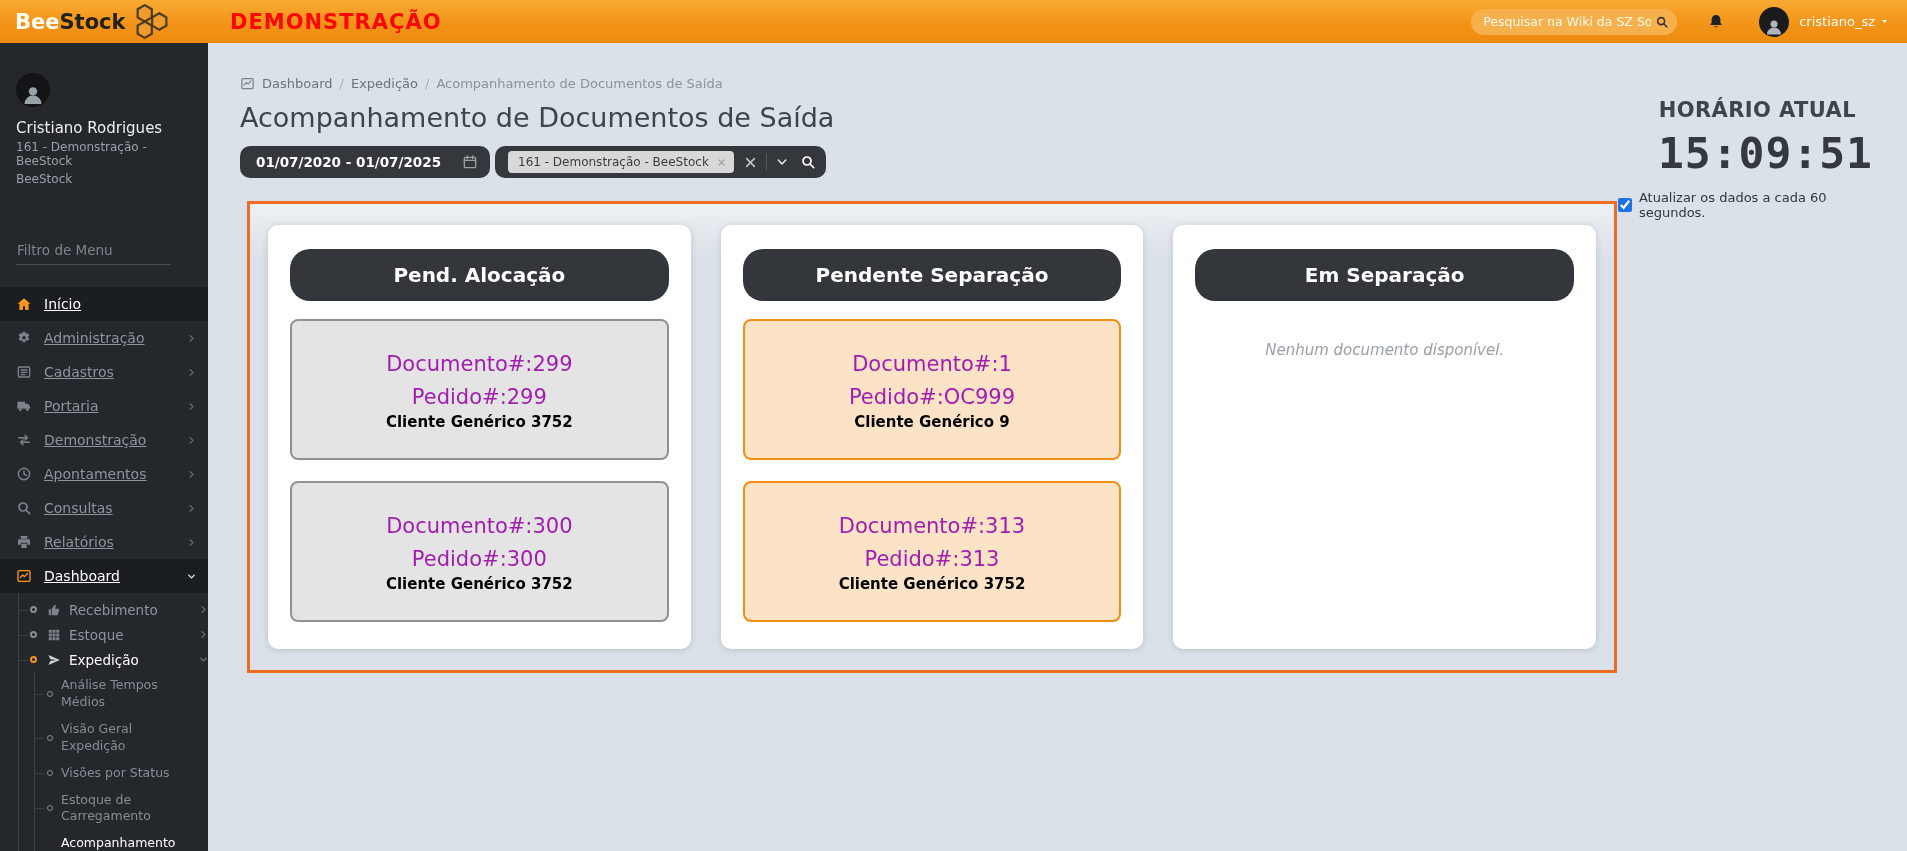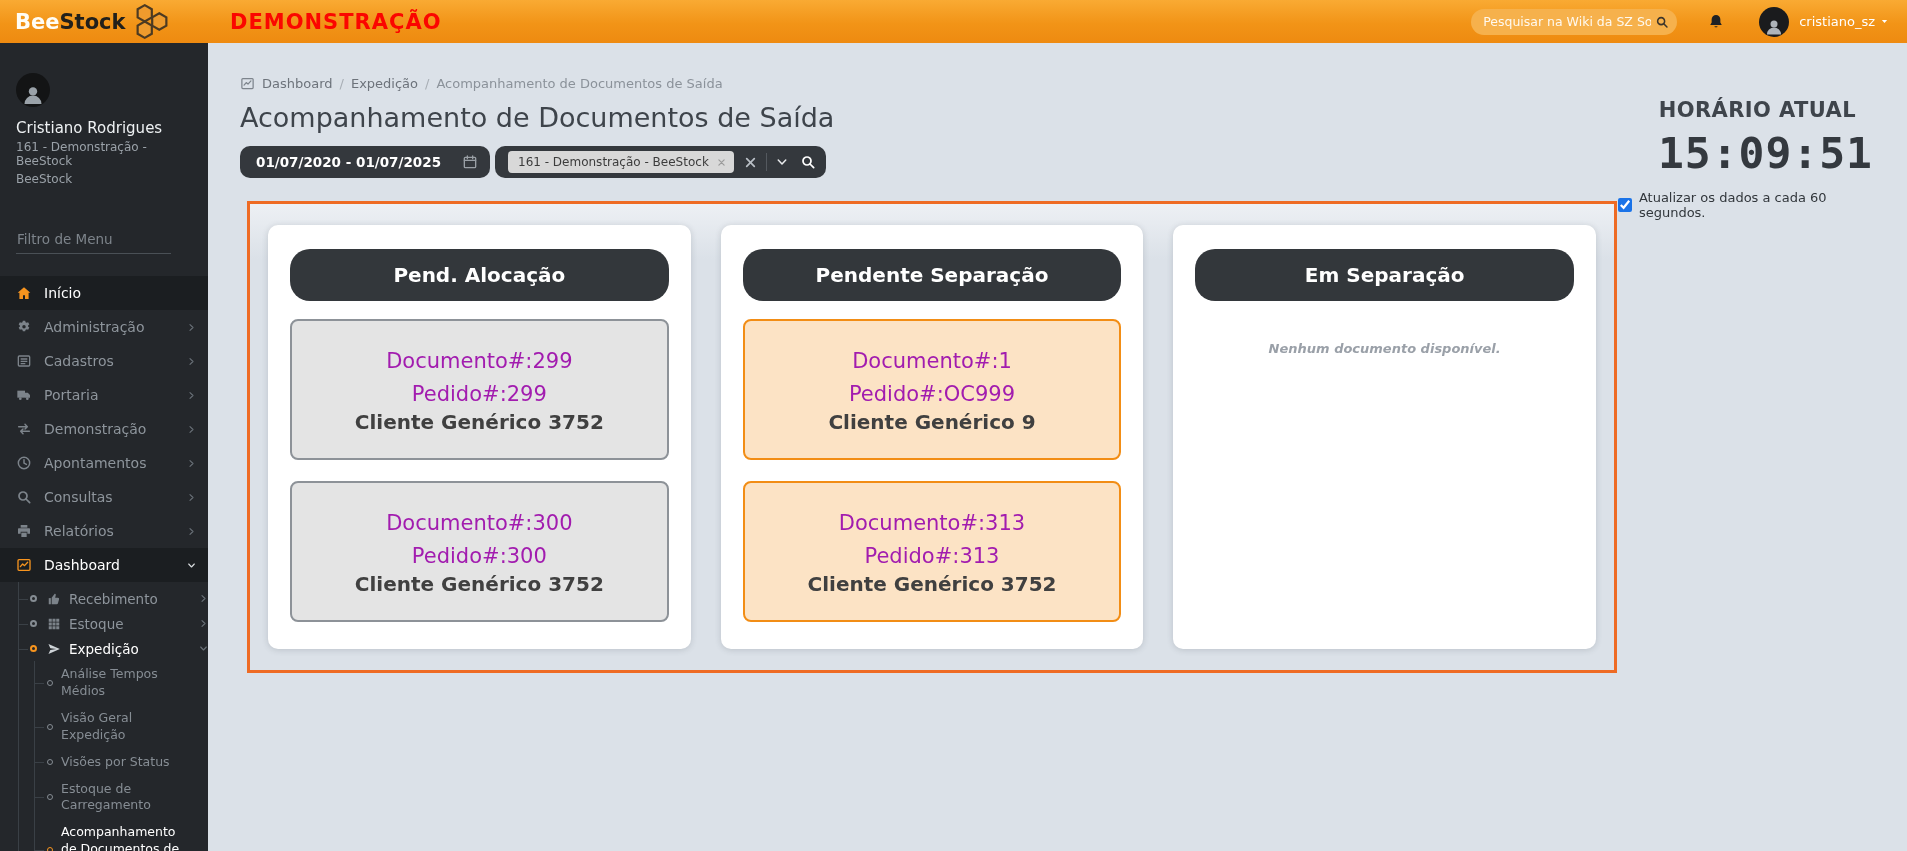--- a/index.html
+++ b/index.html
@@ -31,28 +31,28 @@
 
   
   .sidebar { position:absolute; left:0; top:43px; width:208px; height:808px;
     background:#24272b; color:#8e959c; overflow:hidden; }
   .sb-user { padding:30px 16px 0 16px; }
   .sb-avatar { width:34px; height:34px; border-radius:50%; background:#131415;
     display:flex; align-items:flex-end; justify-content:center; overflow:hidden; }
   .sb-avatar svg { width:24px; height:24px; color:#9aa2a9; }
   .sb-name { margin-top:12px; font-size:15px; color:#eef1f3; font-weight:500; }
   .sb-org, .sb-co { font-size:12px; color:#9aa1a8; margin-top:3px; line-height:1.2; }
-  .sb-filter { margin:41px 16px 0 16px; }
+  .sb-filter { margin:52px 16px 0 16px; }
   .sb-filter input { width:155px; background:transparent; border:none;
     border-bottom:1px solid #4a5056; color:#c8cdd2; font-size:13.5px; padding:4px 1px 6px;
     font-family:"DejaVu Sans", sans-serif; outline:none; }
   .sb-filter input::placeholder { color:#7d848b; }
   .menu { margin-top:22px; }
   .mi { height:34px; display:flex; align-items:center; padding:0 12px 0 14px;
-    font-size:14px; color:#8e959c; cursor:pointer; }
+    font-size:14px; color:#8e959c; cursor:pointer;text-decoration:underline; }
   .mi.on { background:#1b1e21; color:#fff; }
   .mi-ic { width:20px; display:flex; justify-content:center; color:#7c838a; margin-right:10px; }
   .mi-ic svg { width:16px; height:16px; }
   .mi.on .mi-ic { color:#f7941e; }
   .chev-wrap { margin-left:auto; color:#697077; display:flex; }
   .chev-wrap svg { width:9px; height:9px; }
   .mi.on .chev-wrap { color:#d6dadd; }
   .sub1 { margin-left:18px; border-left:1px solid #3a4046; padding:4px 0 0 0; }
   .sm2 { position:relative; height:25px; display:flex; align-items:center; padding-left:11px;
     font-size:13.5px; color:#8e959c; cursor:pointer; }
@@ -110,22 +110,22 @@
   .col { flex:1; background:#fff; border-radius:10px; box-shadow:0 1px 6px rgba(60,70,80,.20);
     padding:24px 22px; }
   .col-h { background:#33373b; border-radius:20px; height:52px; display:flex; align-items:center;
     justify-content:center; color:#fff; font-size:20px; font-weight:700; }
   .card { border-radius:8px; height:141px; margin-top:18px; display:flex; flex-direction:column;
     align-items:center; justify-content:center; cursor:grab; }
   .card + .card { margin-top:21px; }
   .card-gray { background:#e4e4e4; border:2px solid #8d9298; }
   .card-orange { background:#fce3c5; border:2px solid #f28d15; }
   .c-doc, .c-ped { font-size:21px; color:#a21caf; line-height:1.55; }
-  .c-cli { font-size:20px; font-weight:700; color:#404040; }
-  .empty-note { margin-top:40px; text-align:center; font-size:13px; font-style:italic; color:#9aa0a8;font-weight:bold; }
+  .c-cli { font-size:15px; font-weight:700; color:#000000; }
+  .empty-note { margin-top:40px; text-align:center; font-size:15px; font-style:italic; color:#9aa0a8; }
 </style>
 </head>
 <body>
 
 <svg width="0" height="0" style="position:absolute">
   <defs>
     <symbol id="i-home" viewBox="0 0 24 24">
         <path fill="currentColor" d="M12 3.2 2.5 11.5h2.6V21h5.4v-5.6h3V21h5.4v-9.5h2.6z"></path>
       </symbol>
     <symbol id="i-gear" viewBox="0 0 24 24">

